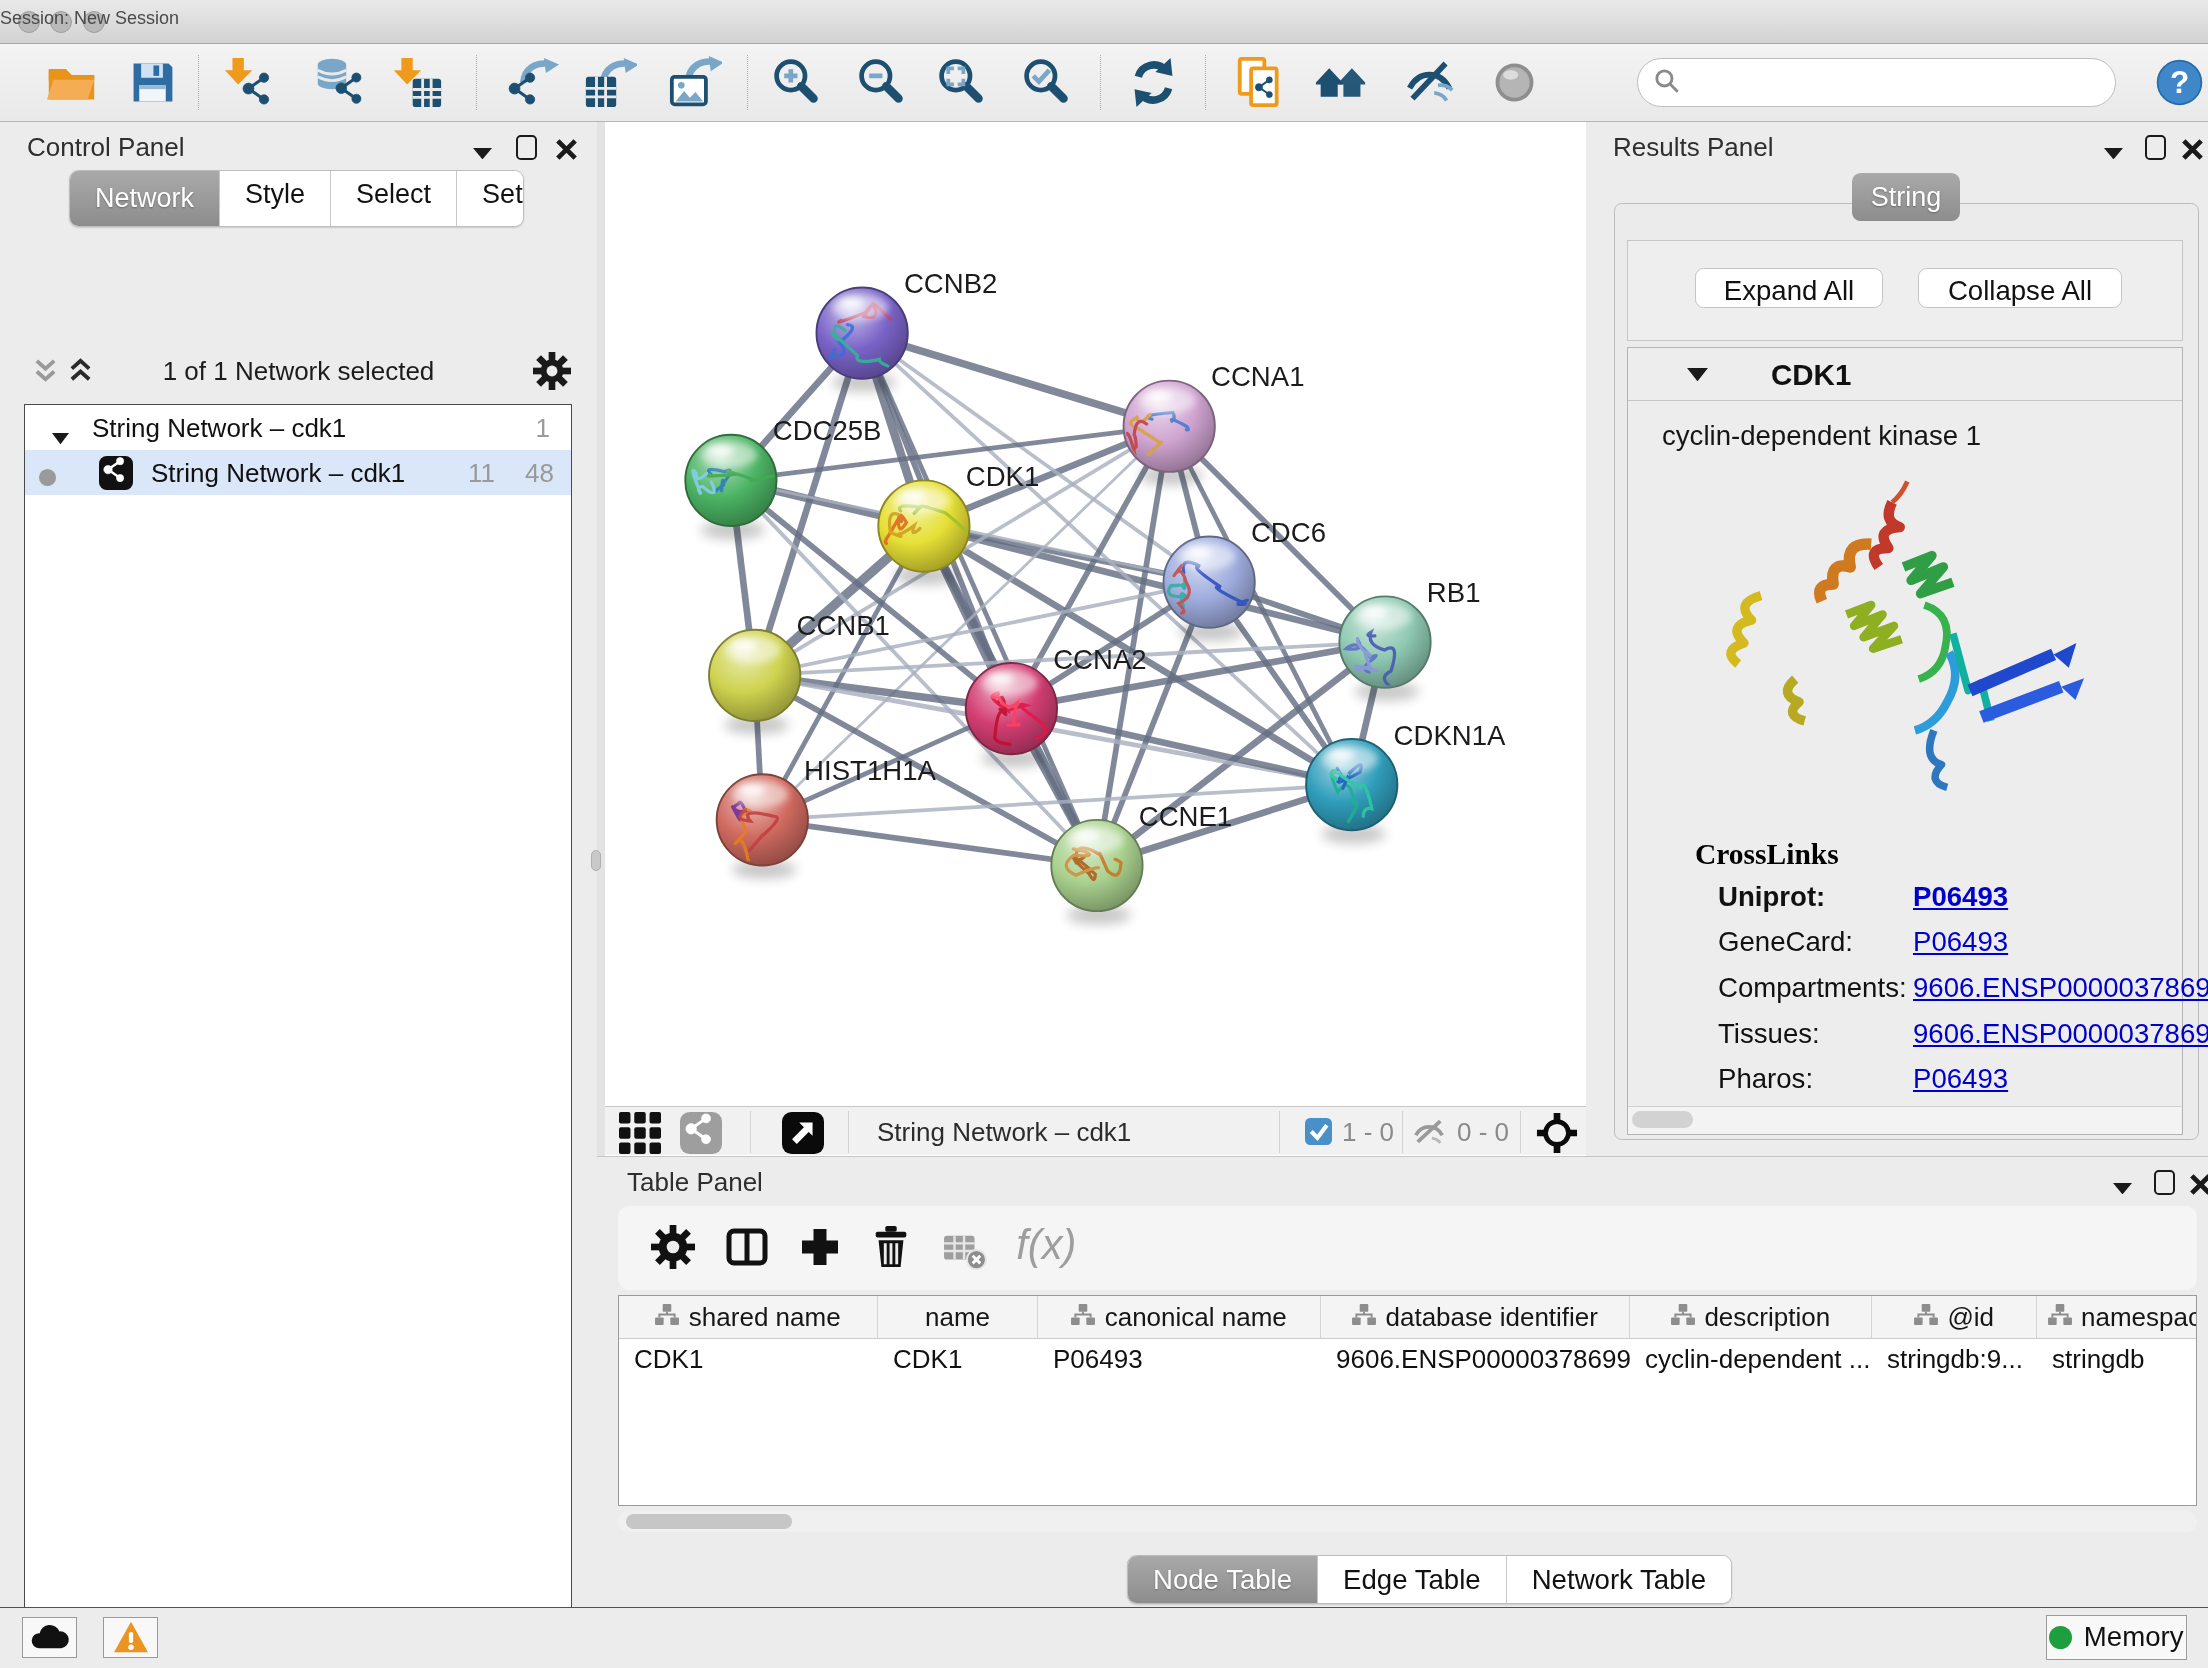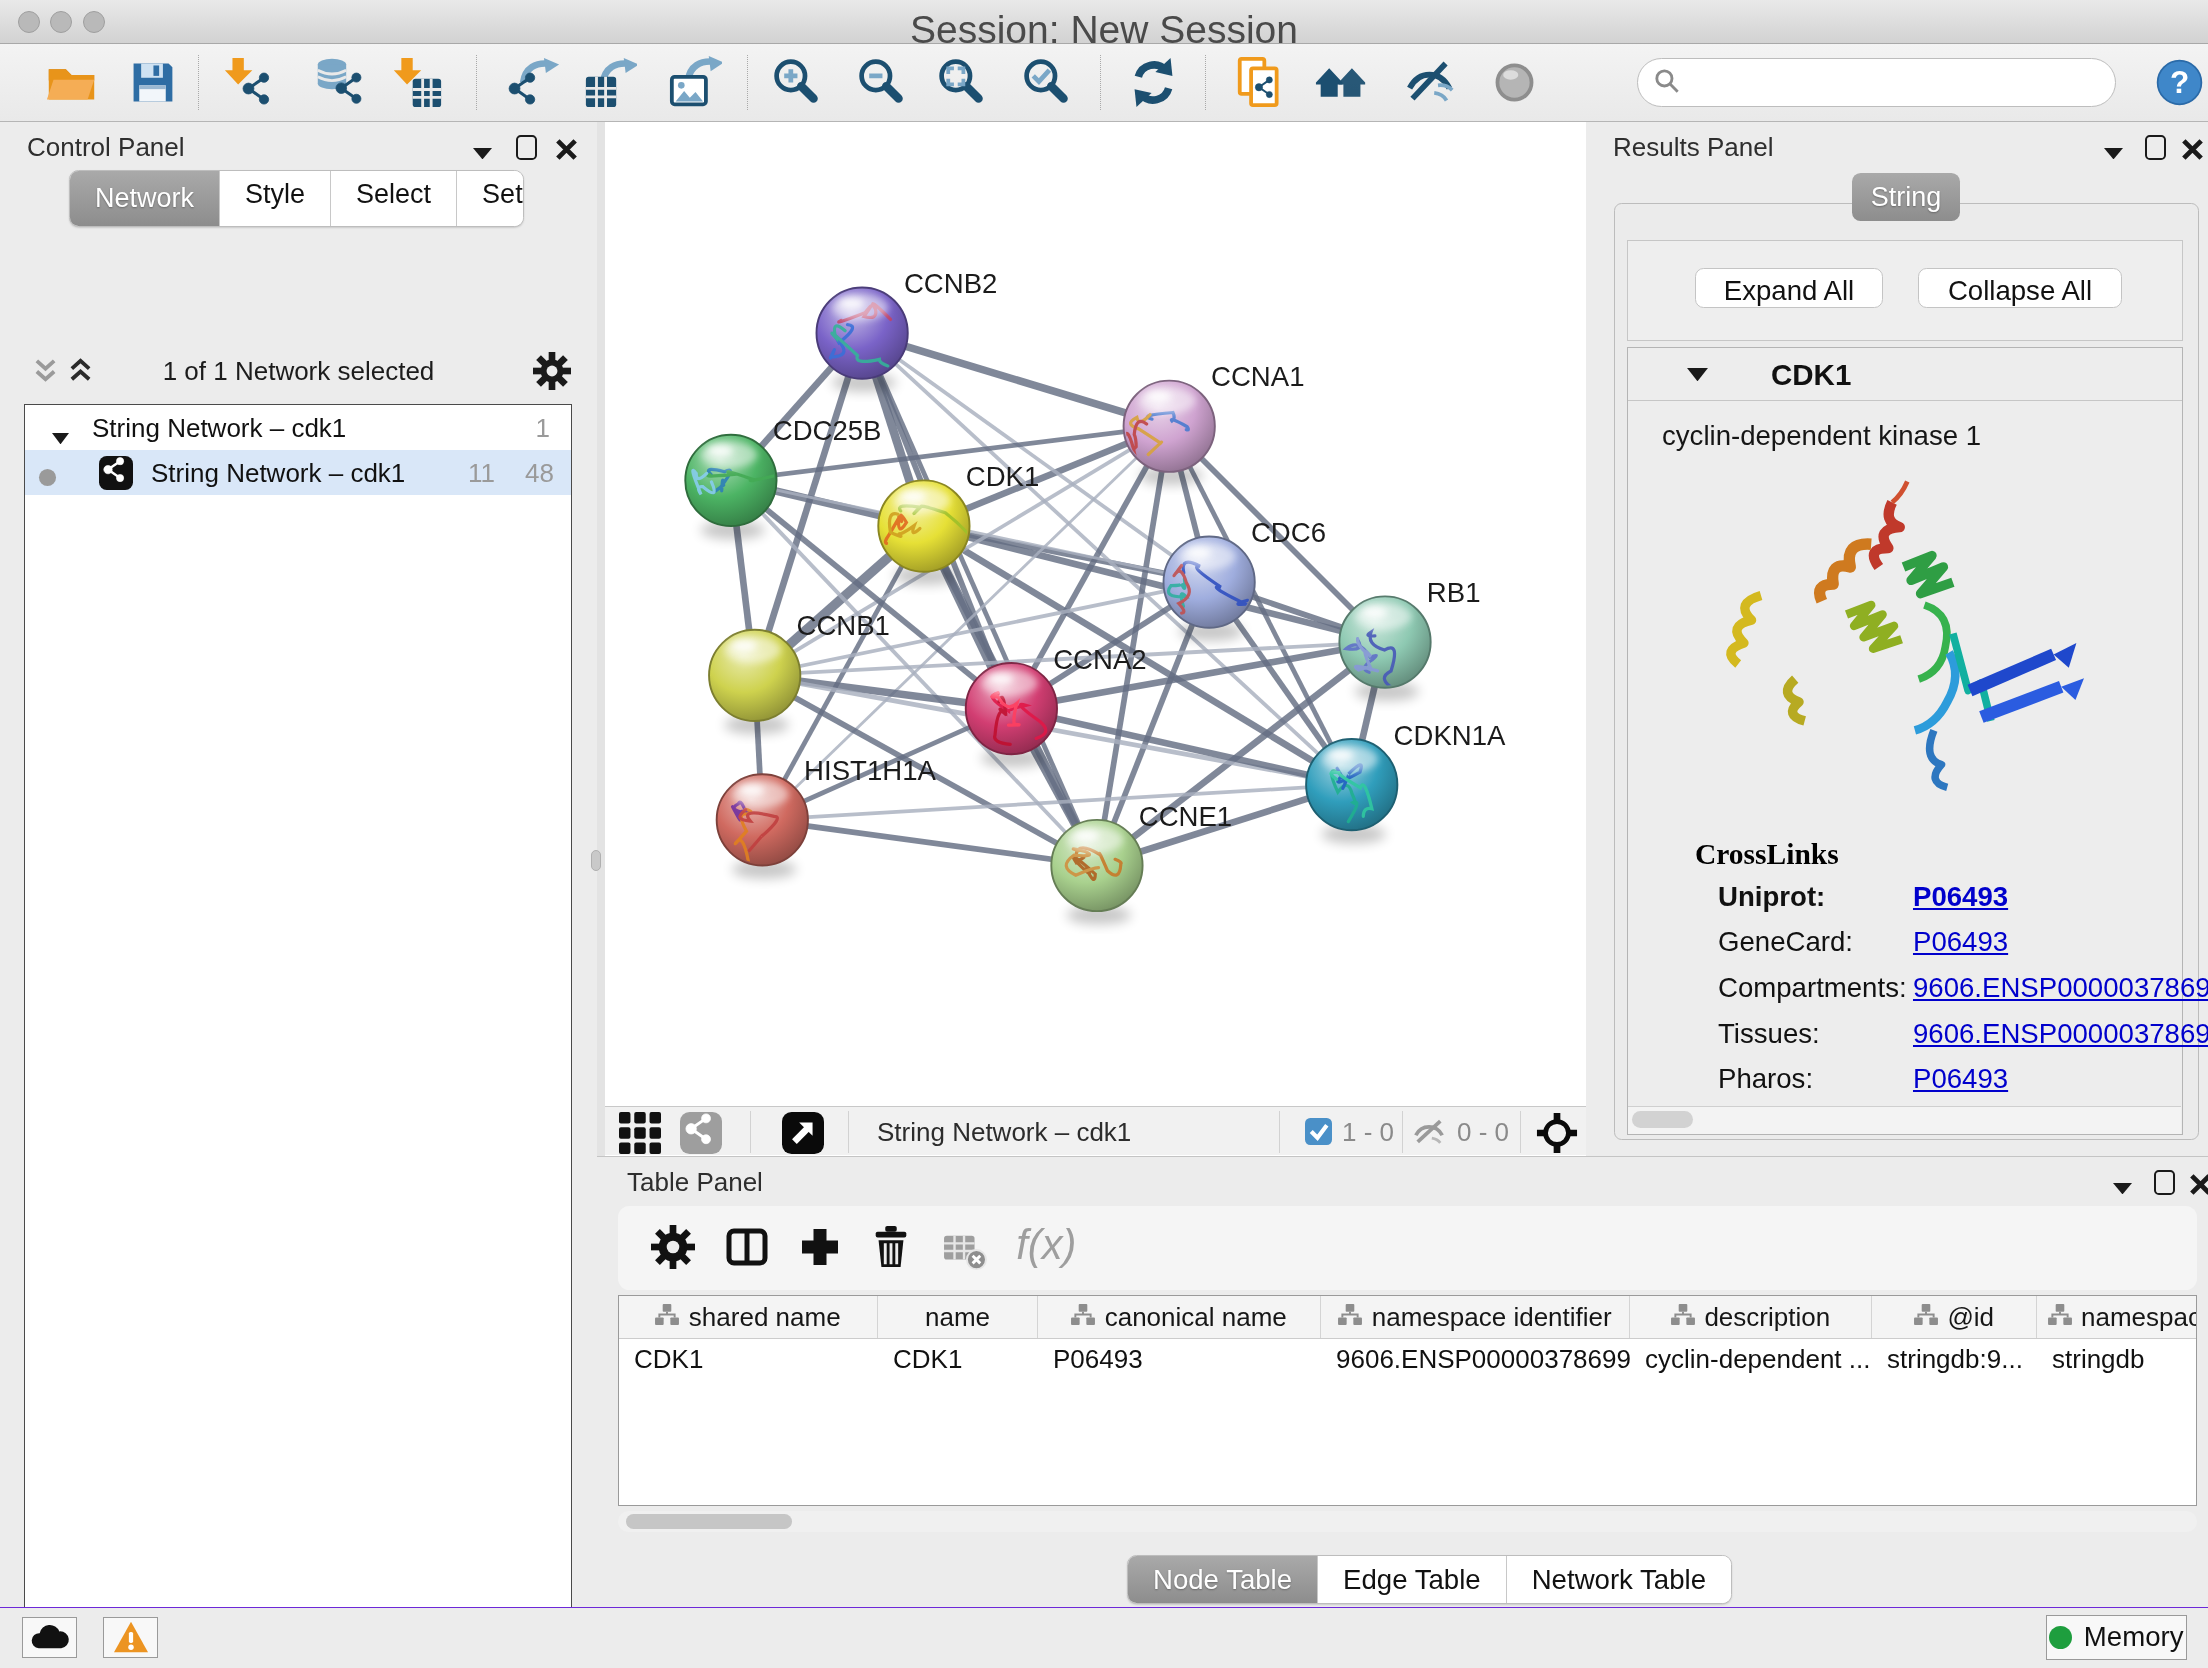--- a/index.html
+++ b/index.html
@@ -4,22 +4,22 @@
 <style>
   html,body{margin:0;padding:0;background:#cfcfcf;}
   *{box-sizing:border-box;font-family:"Liberation Sans",sans-serif;}
   #app{position:relative;width:2208px;height:1668px;background:#ececec;overflow:hidden;}
 
   
   .titlebar{position:absolute;left:0;top:0;width:100%;height:44px;
     background:linear-gradient(#e9e9e9,#d2d2d2);border-bottom:1px solid #a8a8a8;}
   .tl{position:absolute;top:10.5px;width:22px;height:22px;border-radius:50%;
     background:#b9b9b9;border:1px solid #9f9f9f;}
-  .wtitle{position:absolute;top:7.6px;left:0;width:100%;text-align:center;
-    font-size:39px;color:#4a4a4a;}
+  .wtitle{position:absolute;top:7.6px;left:0;width:100%;text-align:left;
+    font-size:18px;color:#4a4a4a;}
 
   .toolbar{position:absolute;left:0;top:44px;width:100%;height:78px;
     background:linear-gradient(#f3f3f3,#e9e9e9);border-bottom:1px solid #b5b5b5;}
   .tbtn{position:absolute;top:12.4px;width:53px;height:53px;cursor:pointer;}
   .tsep{position:absolute;top:11.4px;width:0;height:55px;border-left:1.9px dotted #a9a9a9;}
   .search{position:absolute;left:1637px;top:14.3px;width:479px;height:49px;background:#fff;
     border:1.9px solid #bdbdbd;border-radius:25px;display:flex;align-items:center;padding:0 15px;}
   .search input{border:none;outline:none;flex:1;font-size:25px;background:transparent;}
 
   
@@ -798,21 +798,21 @@
           </div>
           <div class="th" style="width: 309px;">
             <span><svg width="24" height="22" viewBox="0 0 25 23">
                 <g fill="#8d8d8d">
                   <rect x="8" y="0" width="9" height="8" rx="1"></rect>
                   <rect x="0" y="14" width="9" height="8" rx="1"></rect>
                   <rect x="16" y="14" width="9" height="8" rx="1"></rect>
                 </g>
                 <path d="M12.5 8v3M4.5 14v-3h16v3" stroke="#8d8d8d" stroke-width="2" fill="none"></path>
               </svg></span>
-            <span>namespace identifier</span>
+            <span>database identifier</span>
           </div>
           <div class="th" style="width: 242px;">
             <span><svg width="24" height="22" viewBox="0 0 25 23">
                 <g fill="#8d8d8d">
                   <rect x="8" y="0" width="9" height="8" rx="1"></rect>
                   <rect x="0" y="14" width="9" height="8" rx="1"></rect>
                   <rect x="16" y="14" width="9" height="8" rx="1"></rect>
                 </g>
                 <path d="M12.5 8v3M4.5 14v-3h16v3" stroke="#8d8d8d" stroke-width="2" fill="none"></path>
               </svg></span>

